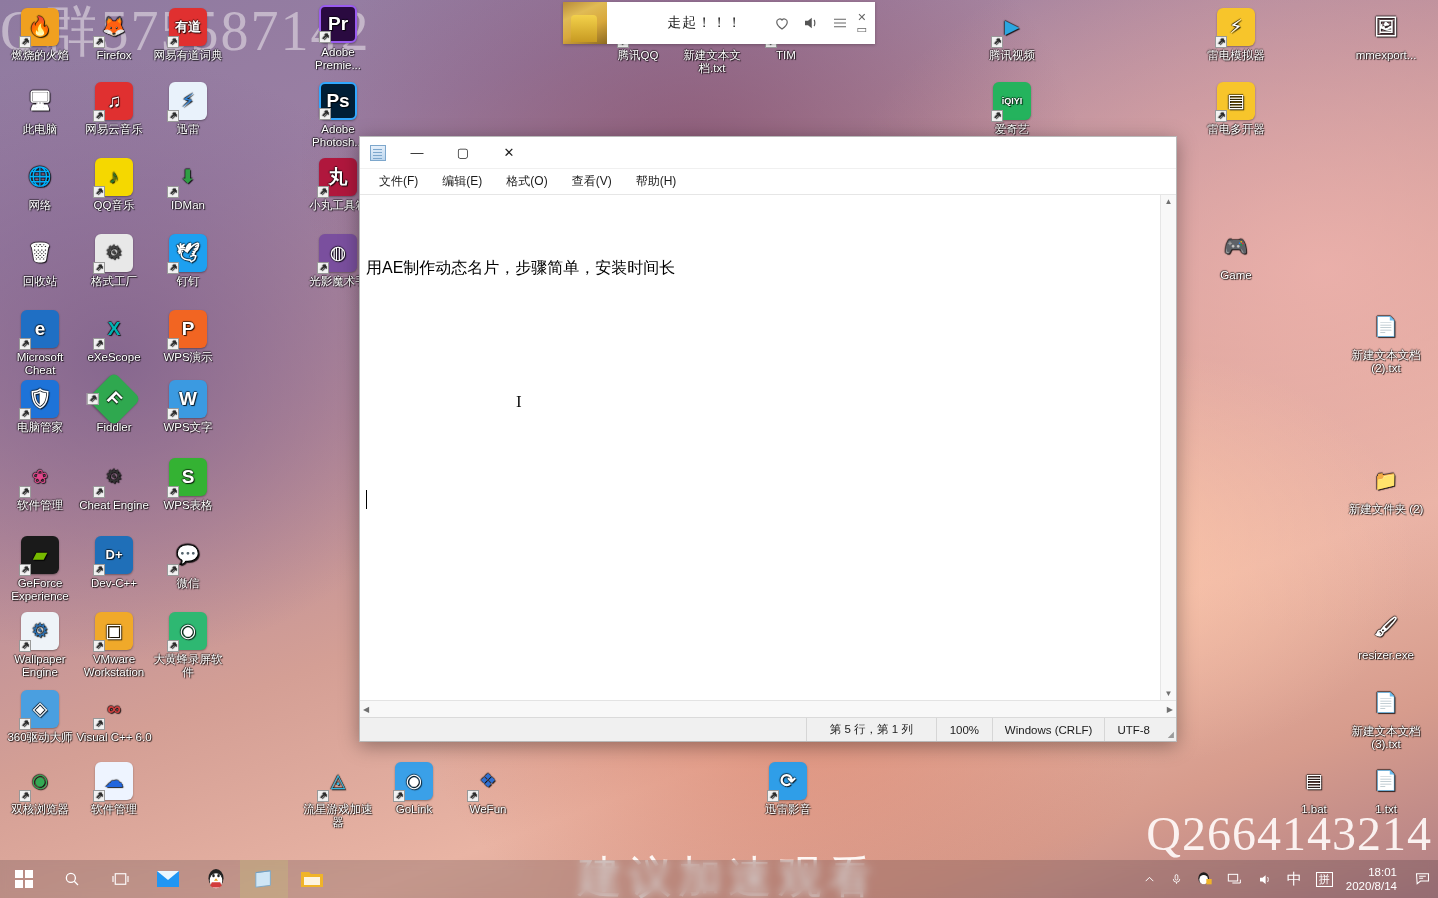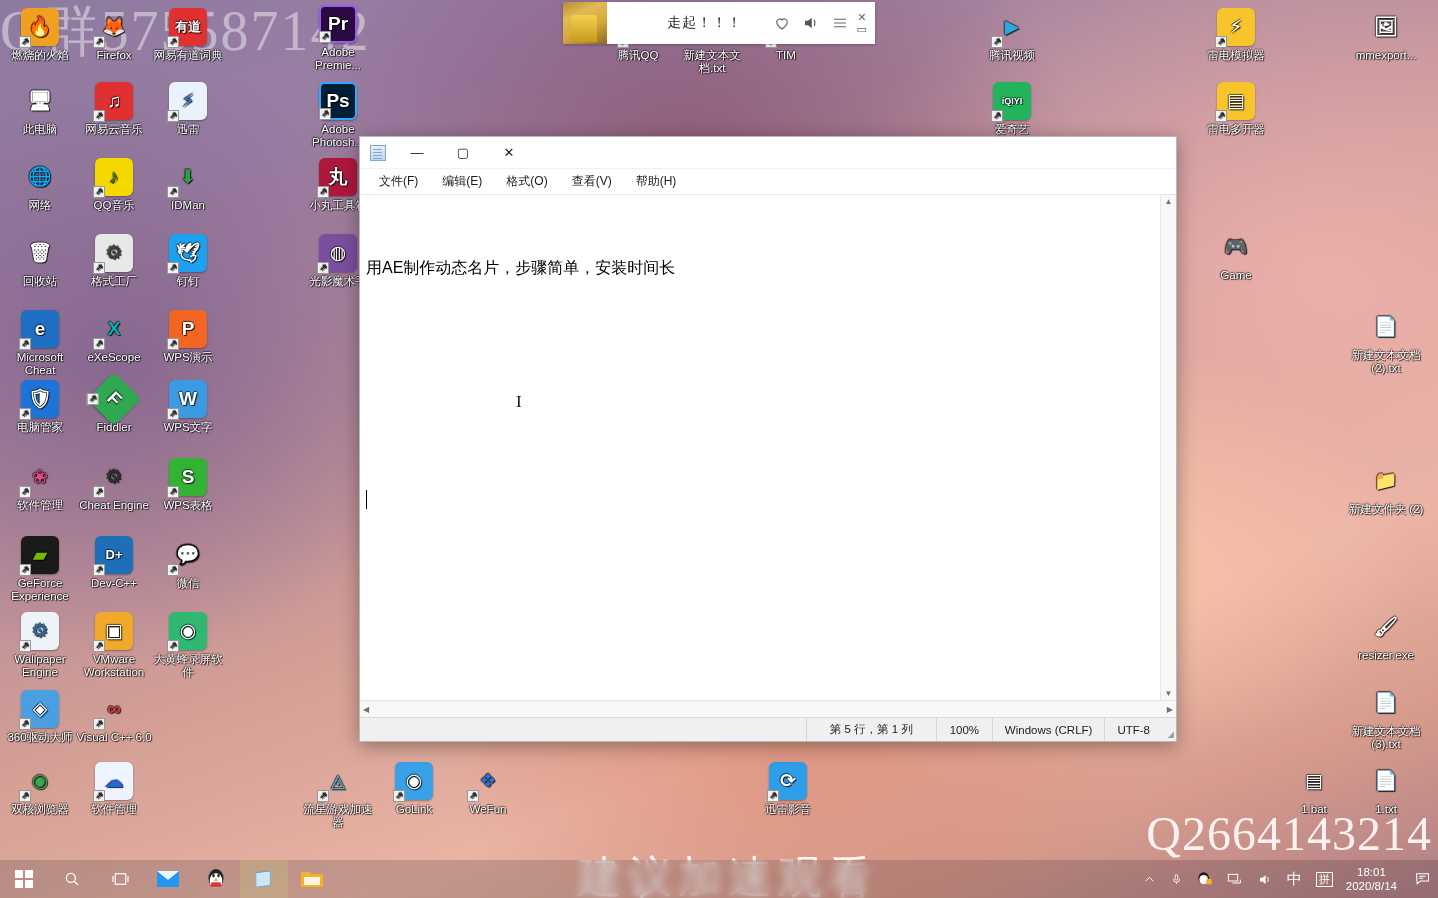--- a/index.html
+++ b/index.html
@@ -186,21 +186,21 @@
   }
   #taskbar .tb-item.active { background: rgba(200,200,120,0.30); }
   #taskbar .tray {
     margin-left: auto; display: flex; align-items: center; height: 100%;
     color: #fff; font-size: 12px;
   }
   #taskbar .tray .ti {
     padding: 0 7px; height: 38px; display: flex; align-items: center; cursor: pointer;
   }
   #taskbar .clock {
-    display: flex; flex-direction: column; align-items: center; justify-content: center;
+    display: flex; flex-direction: column; align-items: flex-end; justify-content: center;
     line-height: 14px; font-size: 11.5px; color: #fff; padding: 0 10px 0 6px; cursor: pointer;
   }
   #taskbar .ime-box {
     border: 1px solid #fff; font-size: 11px; padding: 0px 2px; line-height: 13px;
   }
 </style>
 </head>
 <body>
 
 <div id="desktop">

